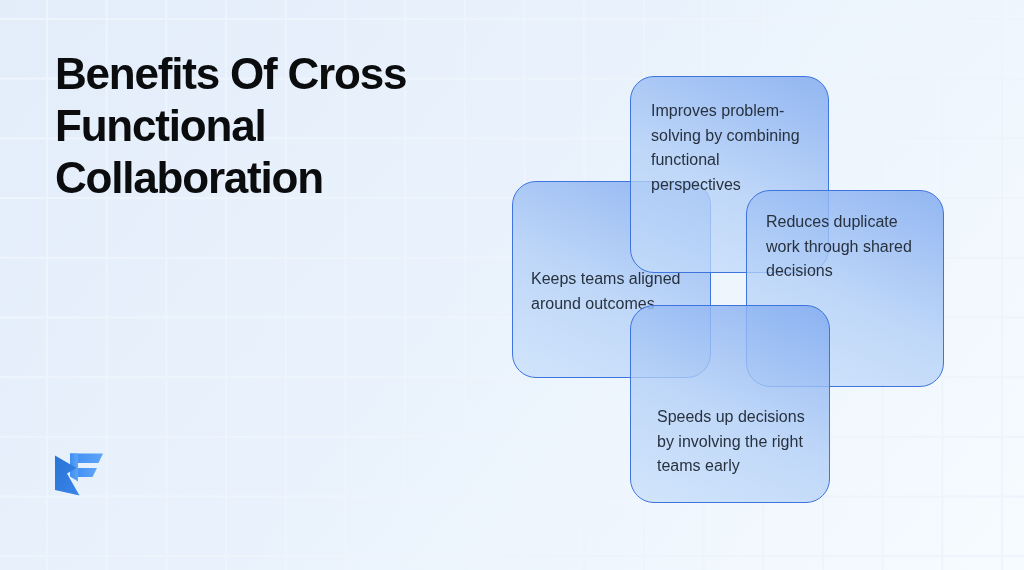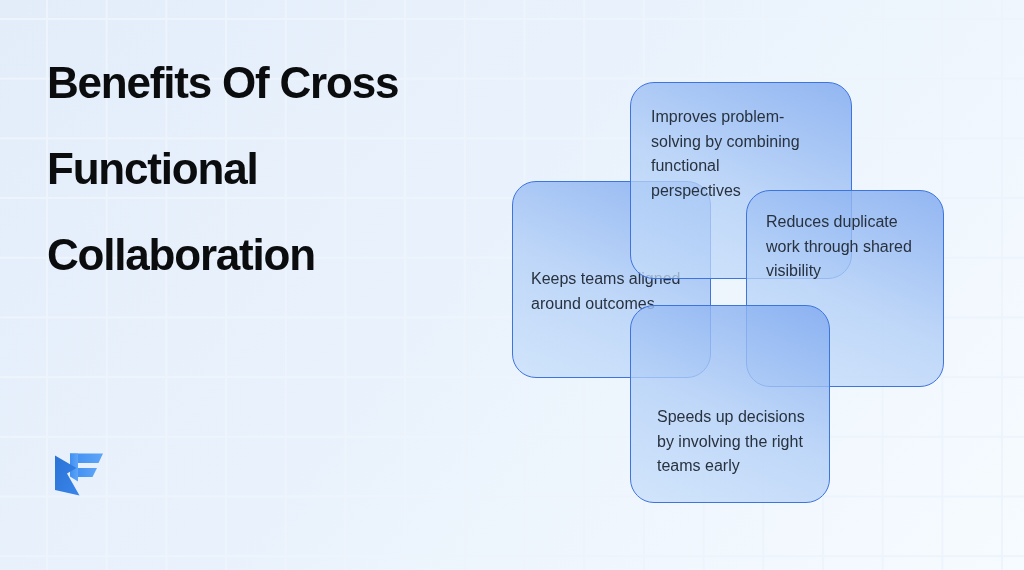--- a/index.html
+++ b/index.html
@@ -19,43 +19,43 @@
     background-image:
       linear-gradient(to right, #EEF4FC 0px, #EEF4FC 2px, transparent 2px),
       linear-gradient(to bottom, #EEF4FC 0px, #EEF4FC 2px, transparent 2px);
     background-size: 59.7px 59.7px;
     background-position: 46px 18px;
     pointer-events: none;
   }
   .title {
     position: absolute;
     left: 47px; top: 40px;
-    margin: 0;
+    margin: 8px;
     font-size: 44px;
-    line-height: 86px;
+    line-height: 52px;
     font-weight: bold;
     letter-spacing: -1.2px;
     color: #0B0C0E;
     white-space: pre-line;
   }
   .card {
     position: absolute;
     box-sizing: border-box;
     border: 1.5px solid #3E74DE;
     border-radius: 24px;
     background: linear-gradient(205deg, rgba(130,171,240,0.85) 0%, rgba(178,207,247,0.78) 55%, rgba(198,222,250,0.72) 100%);
   }
   .card-text {
     margin: 0;
     font-size: 16px;
     line-height: 24.5px;
     color: #28323F;
     white-space: pre-line;
   }
-  .card-1 { left: 630px; top: 82px;  width: 222px; height: 197px; z-index: 2; padding: 22px 12px 8px 20px; }
+  .card-1 { left: 630px; top: 76px;  width: 199px; height: 197px; z-index: 2; padding: 22px 12px 8px 20px; }
   .card-2 { left: 746px; top: 190px; width: 198px; height: 197px; z-index: 3; padding: 19px 10px 0 19px; }
   .card-3 { left: 512px; top: 181px; width: 199px; height: 197px; z-index: 1; padding: 85px 10px 18px 18px; }
   .card-4 { left: 630px; top: 305px; width: 200px; height: 198px; z-index: 4; padding: 99px 2px 0 26px; }
   .logo {
     position: absolute;
     left: 50px; top: 449px;
     width: 54px; height: 49px;
     z-index: 5;
   }
   .logo svg { display: block; width: 100%; height: 100%; }
@@ -78,21 +78,21 @@
   <div class="card card-1">
     <p class="card-text">Improves problem-
 solving by combining
 functional
 perspectives</p>
   </div>
 
   <div class="card card-2">
     <p class="card-text">Reduces duplicate
 work through shared
-visibility</p>
+decisions</p>
   </div>
 
   <div class="card card-4">
     <p class="card-text">Speeds up decisions
 by involving the right
 teams early</p>
   </div>
 
   <div class="logo">
     <svg viewBox="0 0 54 48" xmlns="http://www.w3.org/2000/svg">

